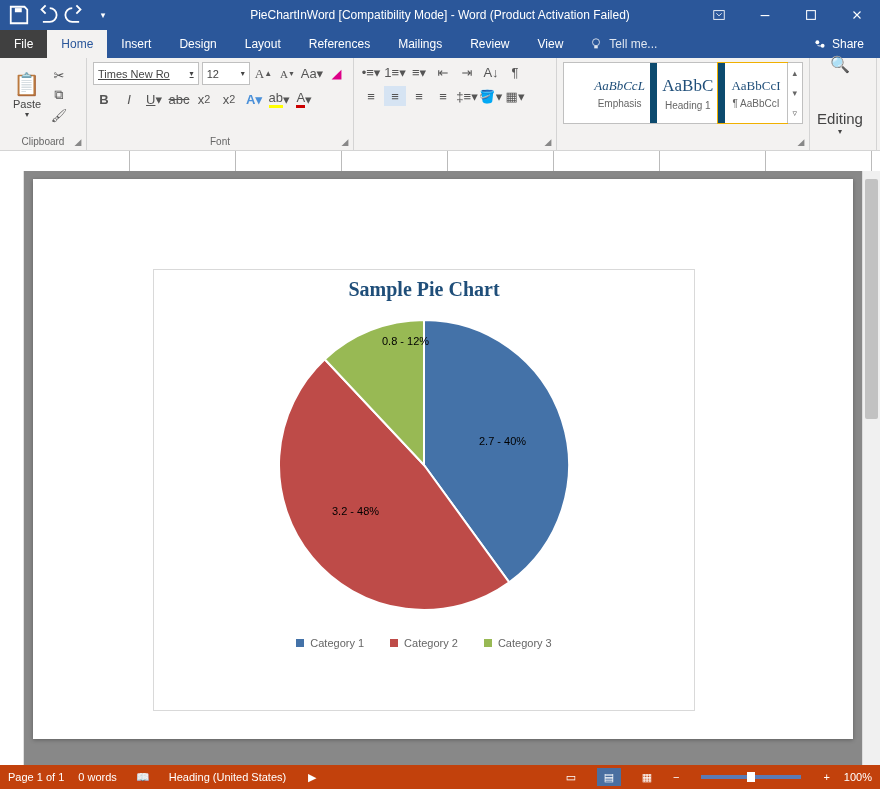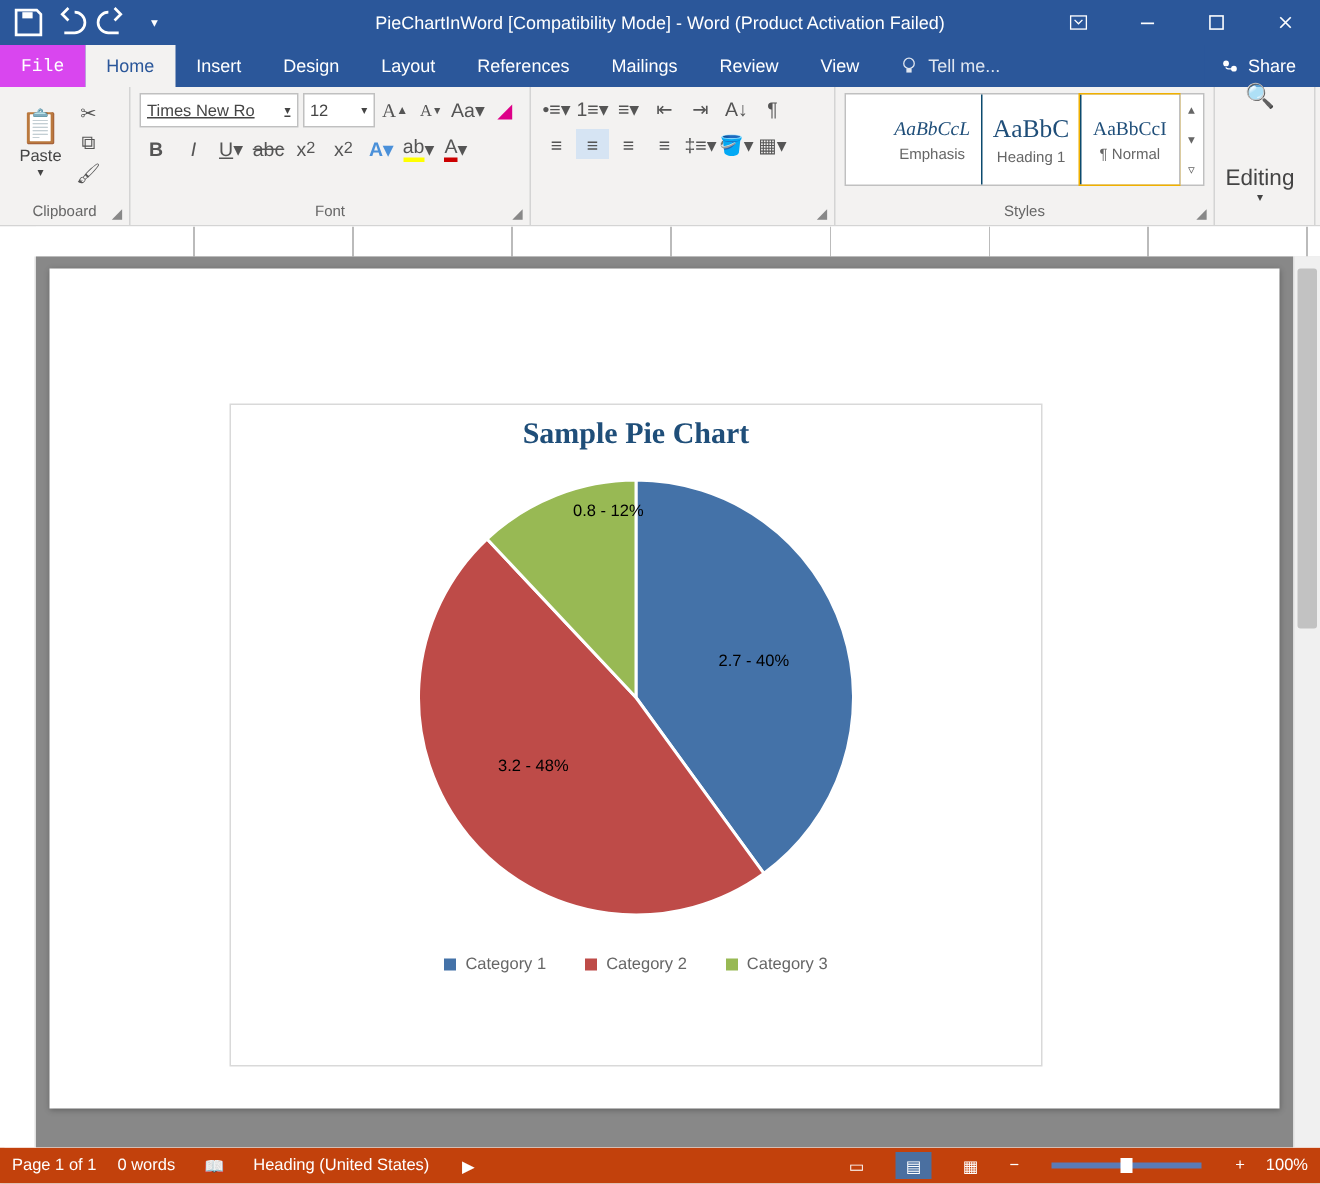--- a/index.html
+++ b/index.html
@@ -25,21 +25,21 @@
   .dlaunch{position:absolute;right:2px;bottom:2px;width:12px;height:12px;display:flex;align-items:center;justify-content:center;cursor:pointer;font-size:9px;color:#888;}
   .bigbtn{display:flex;flex-direction:column;align-items:center;justify-content:center;width:42px;height:66px;cursor:pointer;}
   .bigbtn .icon-lg{font-size:22px;}
   .smbtn{width:22px;height:20px;display:flex;align-items:center;justify-content:center;cursor:pointer;font-size:13px;color:#555;}
   .row{display:flex;align-items:center;}
   select,.combo{font-size:11px;height:21px;border:1px solid #c0c0c0;background:#fff;}
   .combo{padding:0 4px;display:flex;align-items:center;}
   .font-combo{width:100px;text-decoration:underline;}
   .size-combo{width:40px;}
   .styles-gallery{display:flex;gap:0;border:1px solid #c0c0c0;background:#fff;align-items:stretch;}
-  .style-item{width:68px;height:60px;display:flex;flex-direction:column;align-items:center;justify-content:center;cursor:pointer;border-left:1px solid #0c4a6e;}
+  .style-item{width:68px;height:60px;display:flex;flex-direction:column;align-items:center;justify-content:center;cursor:pointer;border-left:7px solid #0c4a6e;}
   .style-item:first-child{border-left:none;padding-left:25px;}
   .style-preview{font-family:"Times New Roman",serif;color:#1f4e79;}
   .style-name{font-size:10px;color:#666;margin-top:4px;}
   .style-scroll{width:16px;display:flex;flex-direction:column;border-left:1px solid #c0c0c0;}
   .style-scroll div{flex:1;display:flex;align-items:center;justify-content:center;cursor:pointer;font-size:9px;color:#666;}
   
   .docwrap{flex:1;background:#fff;position:relative;overflow:hidden;}
   .hruler{height:20px;background:#fff;border-bottom:1px solid #e0e0e0;position:relative;margin-left:24px;}
   .hruler-inner{position:absolute;left:0;right:0;top:0;bottom:0;background:repeating-linear-gradient(to right,transparent 0,transparent 105px,#bbb 105px,#bbb 106px);}
   .vruler{width:20px;background:#fff;border-right:1px solid #e0e0e0;position:absolute;left:3px;top:20px;bottom:0;}
@@ -110,21 +110,21 @@
         </div>
       <div class="wc">
           <svg class="icon" viewBox="0 0 16 16">
             <path d="M4 4l8 8M12 4l-8 8" stroke="#fff" stroke-width="1.3"></path>
           </svg>
         </div>
     </div>
   </div>
 
   <div class="tabsrow">
-    <div class="tab" style="background:#d946ef;font-family:Liberation Mono, monospace;">File</div>
+    <div class="tab" style="background:#404040;">File</div>
     <div class="tab active">Home</div>
       <div class="tab">Insert</div>
       <div class="tab">Design</div>
       <div class="tab">Layout</div>
       <div class="tab">References</div>
       <div class="tab">Mailings</div>
       <div class="tab">Review</div>
       <div class="tab">View</div>
     <div class="tellme">
       <svg class="icon" viewBox="0 0 16 16">
@@ -249,29 +249,28 @@
           <div class="style-item">
             <div class="style-preview" style="font-size: 13px; font-style: italic;">AaBbCcL</div>
             <div class="style-name">Emphasis</div>
           </div>
           <div class="style-item">
             <div class="style-preview" style="font-size: 17px;">AaBbC</div>
             <div class="style-name">Heading 1</div>
           </div>
           <div class="style-item" style="outline: rgb(240, 176, 0) solid 1px;">
             <div class="style-preview" style="font-size: 13px;">AaBbCcI</div>
-            <div class="style-name">¶ Normal</div>
+            <div class="style-name">¶ AaBbCcI</div>
           </div>
           <div class="style-scroll">
             <div>▴</div>
             <div>▾</div>
             <div>▿</div>
           </div>
         </div>
-      <div class="group-label">Styles</div>
       <div class="dlaunch">◢</div>
     </div>
 
     <div class="group" style="width:54px;">
       <div class="bigbtn" style="width:48px;">
         <span style="font-size:16px;">🔍</span>
         <span style="font-size:15px;margin-top:36px;">Editing</span>
         <span style="font-size:8px;">▾</span>
       </div>
       <div class="group-label">&nbsp;</div>

